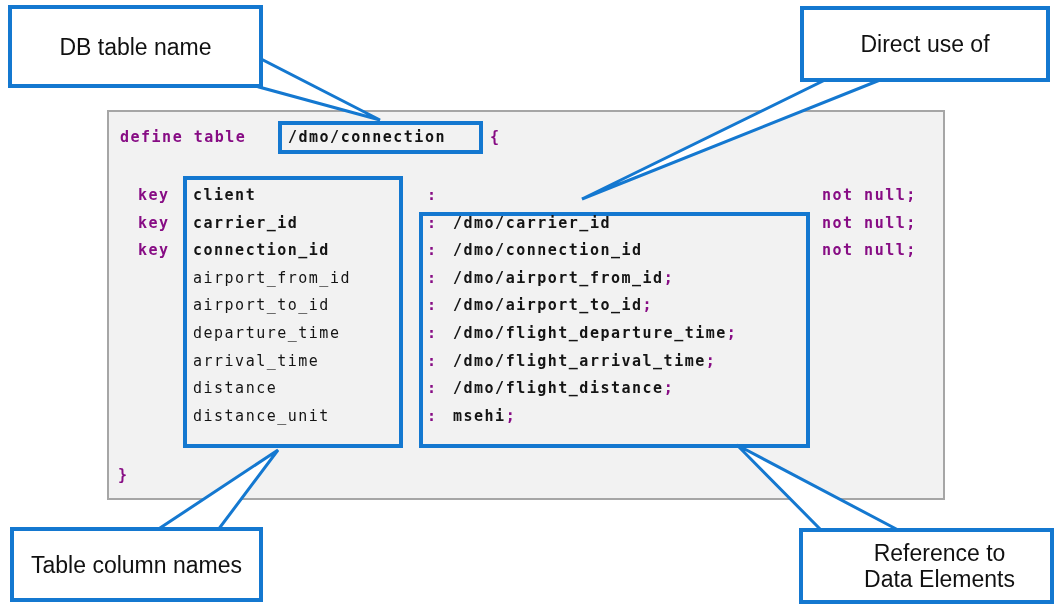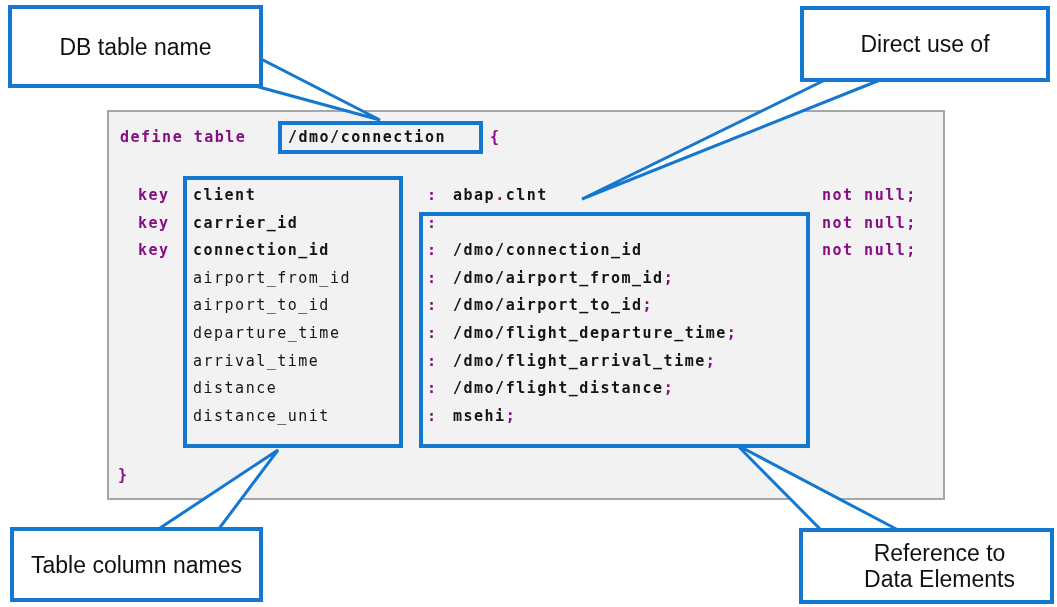--- a/index.html
+++ b/index.html
@@ -47,22 +47,22 @@
   <div class="hl-box" id="box-b"></div>
   <div class="hl-box" id="box-c"></div>
 
   <div class="code-row" id="header-row">
     <span class="abs kw" style="left:120px">define table</span>
     <span class="abs" style="left:288px">/dmo/connection</span>
     <span class="abs kw" style="left:490px">{</span>
   </div>
 
   <div id="code-rows">
-      <div class="code-row" style="top: 182px;"><span class="abs kw" style="left:138px">key</span><span class="abs" style="left:193px">client</span><span class="abs kw" style="left:427px">:</span><span class="abs" style="left:453px">abap<span class="kw">.</span>clnt</span><span class="abs kw" style="left:822px">not null;</span></div>
-      <div class="code-row" style="top: 209.6px;"><span class="abs kw" style="left:138px">key</span><span class="abs" style="left:193px">carrier_id</span><span class="abs kw" style="left:427px">:</span><span class="abs kw" style="left:822px">not null;</span></div>
+      <div class="code-row" style="top: 182px;"><span class="abs kw" style="left:138px">key</span><span class="abs" style="left:193px">client</span><span class="abs kw" style="left:427px">:</span><span class="abs kw" style="left:822px">not null;</span></div>
+      <div class="code-row" style="top: 209.6px;"><span class="abs kw" style="left:138px">key</span><span class="abs" style="left:193px">carrier_id</span><span class="abs kw" style="left:427px">:</span><span class="abs" style="left:453px">/dmo/carrier_id</span><span class="abs kw" style="left:822px">not null;</span></div>
       <div class="code-row" style="top: 237.2px;"><span class="abs kw" style="left:138px">key</span><span class="abs" style="left:193px">connection_id</span><span class="abs kw" style="left:427px">:</span><span class="abs" style="left:453px">/dmo/connection_id</span><span class="abs kw" style="left:822px">not null;</span></div>
       <div class="code-row" style="top: 264.8px; text-align: right;"><span class="abs nonbold" style="left:193px">airport_from_id</span><span class="abs kw" style="left:427px">:</span><span class="abs" style="left:453px">/dmo/airport_from_id<span class="kw">;</span></span></div>
       <div class="code-row" style="top: 292.4px;"><span class="abs nonbold" style="left:193px">airport_to_id</span><span class="abs kw" style="left:427px">:</span><span class="abs" style="left:453px">/dmo/airport_to_id<span class="kw">;</span></span></div>
       <div class="code-row" style="top: 320px;"><span class="abs nonbold" style="left:193px">departure_time</span><span class="abs kw" style="left:427px">:</span><span class="abs" style="left:453px">/dmo/flight_departure_time<span class="kw">;</span></span></div>
       <div class="code-row" style="top: 347.6px;"><span class="abs nonbold" style="left:193px">arrival_time</span><span class="abs kw" style="left:427px">:</span><span class="abs" style="left:453px">/dmo/flight_arrival_time<span class="kw">;</span></span></div>
       <div class="code-row" style="top: 375.2px;"><span class="abs nonbold" style="left:193px">distance</span><span class="abs kw" style="left:427px">:</span><span class="abs" style="left:453px">/dmo/flight_distance<span class="kw">;</span></span></div>
       <div class="code-row" style="top: 402.8px;"><span class="abs nonbold" style="left:193px">distance_unit</span><span class="abs kw" style="left:427px">:</span><span class="abs" style="left:453px">msehi<span class="kw">;</span></span></div>
     </div>
 
   <div class="code-row" id="brace-row">

